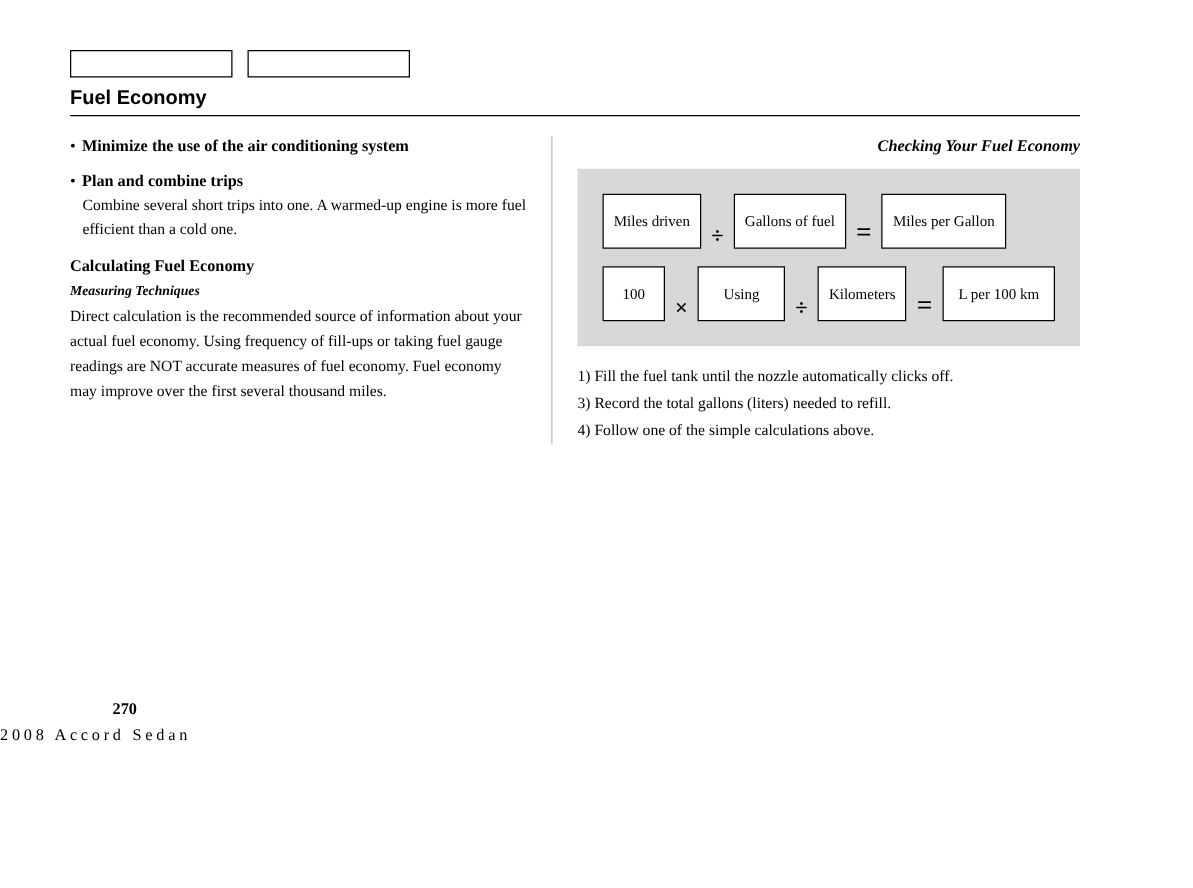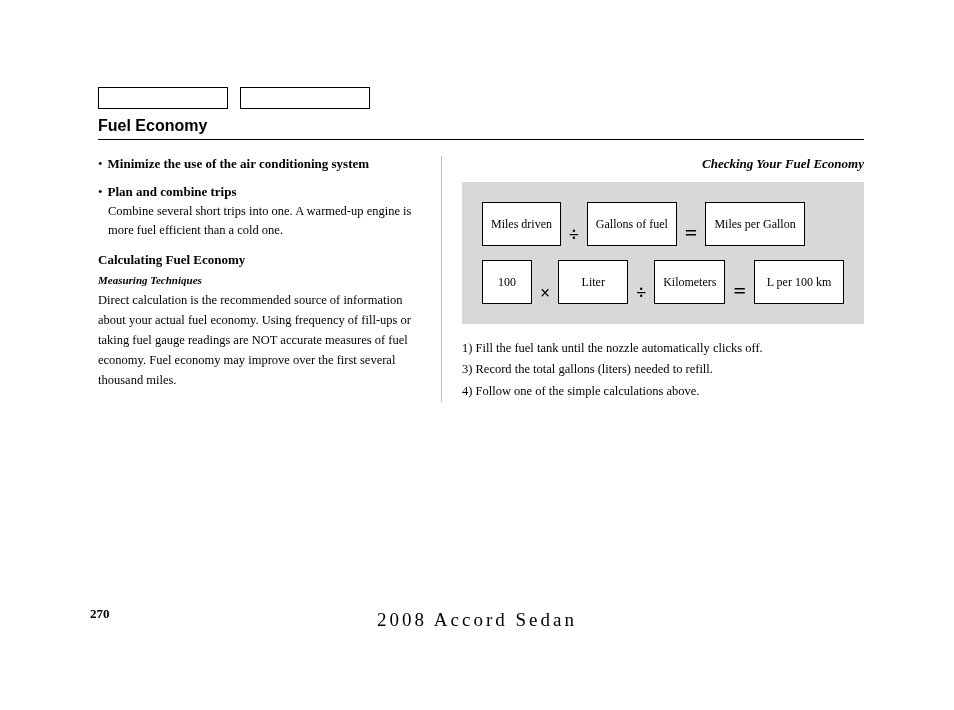--- a/index.html
+++ b/index.html
@@ -9,23 +9,22 @@
       background: #fff;
       font-family: Georgia, 'Times New Roman', serif;
       font-size: 13px;
       color: #000;
       overflow: hidden;
     }
 
     .page {
       width: 954px;
       height: 612px;
-      padding: 40px 90px 30px 98px;
+      padding: 40px 90px 30px 56px;
       position: relative;
-      margin-top: 47px;
     }
 
     
     .header-tabs {
       display: flex;
       gap: 12px;
       margin-bottom: 8px;
     }
     .header-tab {
       width: 130px;
@@ -169,25 +168,25 @@
       position: absolute;
       bottom: 37px;
       left: 90px;
       font-weight: bold;
       font-size: 13px;
     }
 
     
     .footer {
       position: absolute;
-      bottom: 28px;
+      bottom: 16px;
       left: 0;
       right: 0;
-      text-align: center;
-      font-size: 19px;
+      text-align: left;
+      font-size: 13px;
       letter-spacing: 3px;
       color: #000;
     }
 
     .left-section {
       padding-right: 20px;
       border-right: 1px solid #bbb;
     }
   </style>
 </head>
@@ -238,21 +237,21 @@
           <div class="formula-cell">Miles driven</div>
           <div class="formula-operator">÷</div>
           <div class="formula-cell">Gallons of fuel</div>
           <div class="formula-equals">=</div>
           <div class="formula-cell wide">Miles per Gallon</div>
         </div>
 
         <div class="formula-row">
           <div class="formula-cell narrow">100</div>
           <div class="formula-operator">×</div>
-          <div class="formula-cell">Liter</div>
+          <div class="formula-cell">Using</div>
           <div class="formula-operator">÷</div>
           <div class="formula-cell">Kilometers</div>
           <div class="formula-equals">=</div>
           <div class="formula-cell wide">L per 100 km</div>
         </div>
 
       </div>
 
       <div class="instructions">
         <div>1) Fill the fuel tank until the nozzle automatically clicks off.</div>

